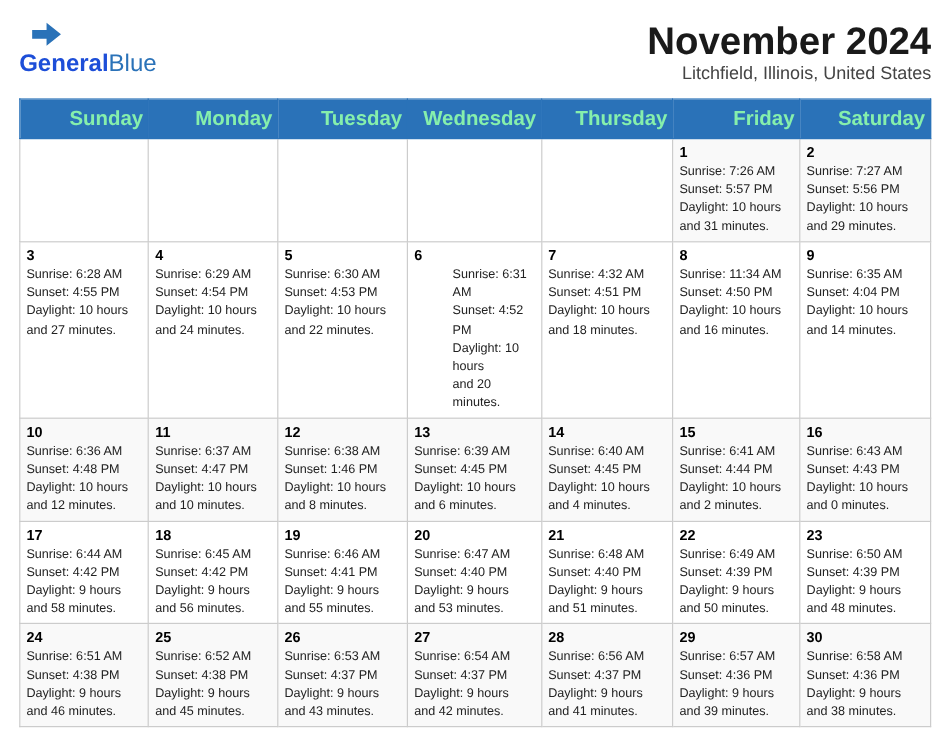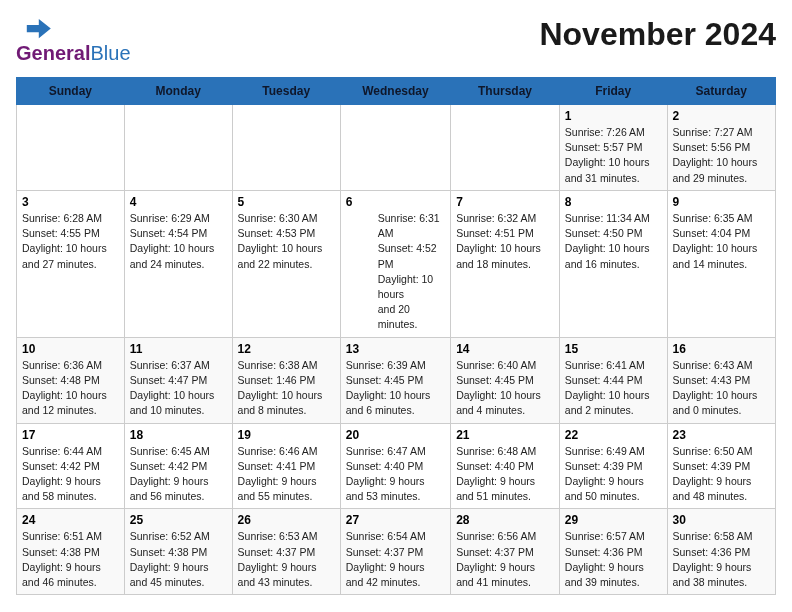--- a/index.html
+++ b/index.html
@@ -39,24 +39,24 @@
       font-weight: normal;
       color: #444;
     }
     table {
       width: 100%;
       border-collapse: collapse;
       font-size: 11px;
     }
     thead tr th {
       background-color: #2a72b8;
-      color: #0f172a;
+      color: #86efac;
       padding: 6px 4px;
-      text-align: center;
-      font-size: 12px;
+      text-align: right;
+      font-size: 17px;
       font-weight: bold;
       border: 1px solid #2a72b8;
     }
     tbody tr td {
       border: 1px solid #ccc;
       padding: 4px 5px;
       vertical-align: top;
       width: 113px;
       min-height: 80px;
       background: #fff;
@@ -82,26 +82,27 @@
 </head>
 <body>
 
 <div class="header-area">
   <div class="logo">
     <svg class="logo-icon" viewBox="0 0 60 38" xmlns="http://www.w3.org/2000/svg">
       <rect x="0" y="0" width="60" height="38" fill="white"></rect>
       <polygon points="38,4 58,20 38,36 38,26 18,26 18,14 38,14" fill="#2a72b8"></polygon>
     </svg>
     <div style="display:flex;align-items:baseline;">
-      <span style="font-size:20px;font-weight:bold;color:#701a75;">General</span>
+      <span style="font-size:20px;font-weight:bold;color:#1d4ed8;">General</span>
       <span style="font-size:20px;font-weight:normal;color:#2a72b8;">Blue</span>
     </div>
   </div>
   <div class="title-block">
     <h1>November 2024</h1>
+    <h2>Litchfield, Illinois, United States</h2>
   </div>
 </div>
 
 <table>
   <thead>
     <tr>
     <th>Sunday</th>
         <th>Monday</th>
         <th>Tuesday</th>
         <th>Wednesday</th>
@@ -156,21 +157,21 @@
         </td>
         <td>
           <span class="day-num">6</span>
           <div class="day-info" style="white-space: pre-line; margin-left: 32px;">Sunrise: 6:31 AM
 Sunset: 4:52 PM
 Daylight: 10 hours
 and 20 minutes.</div>
         </td>
         <td>
           <span class="day-num">7</span>
-          <div class="day-info" style="white-space: pre-line;">Sunrise: 6:32 AM
+          <div class="day-info" style="white-space: pre-line;">Sunrise: 4:32 AM
 Sunset: 4:51 PM
 Daylight: 10 hours
 and 18 minutes.</div>
         </td>
         <td>
           <span class="day-num">8</span>
           <div class="day-info" style="white-space: pre-line;">Sunrise: 11:34 AM
 Sunset: 4:50 PM
 Daylight: 10 hours
 and 16 minutes.</div>

